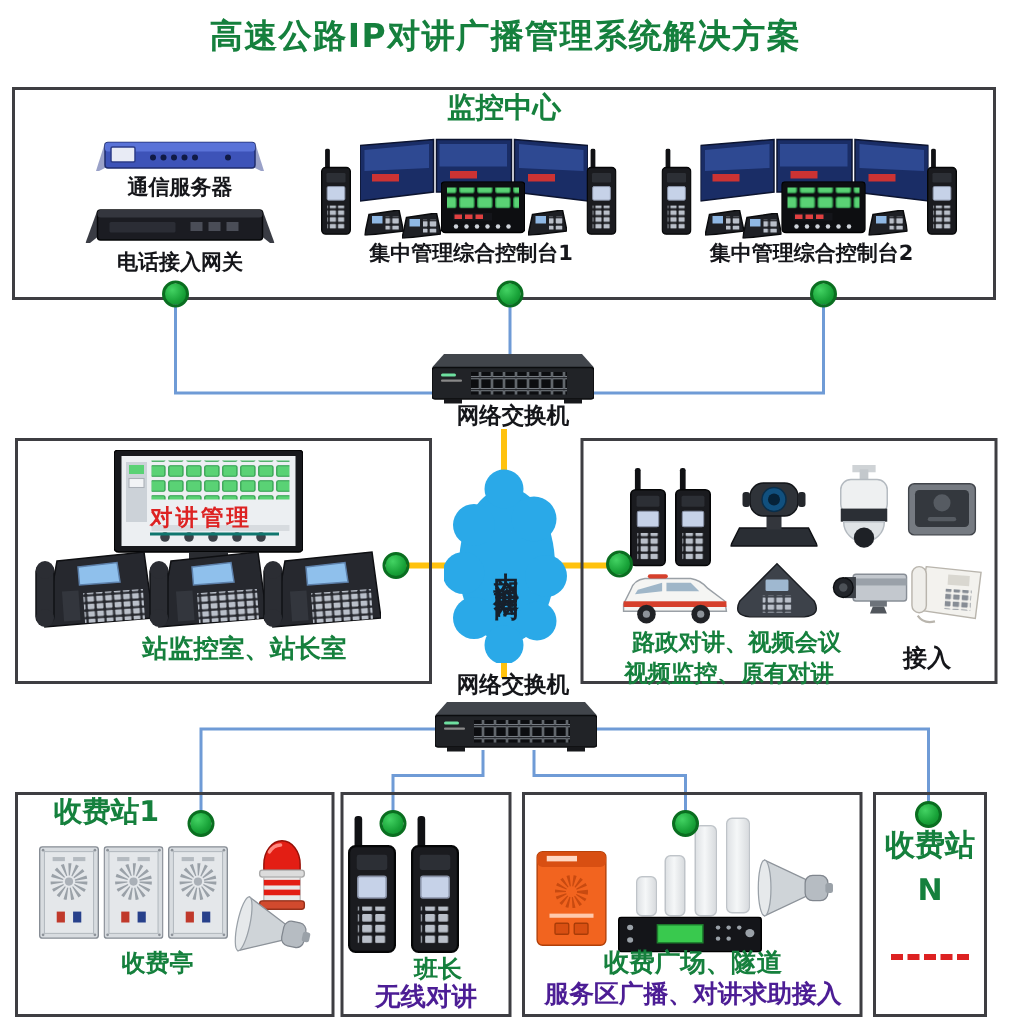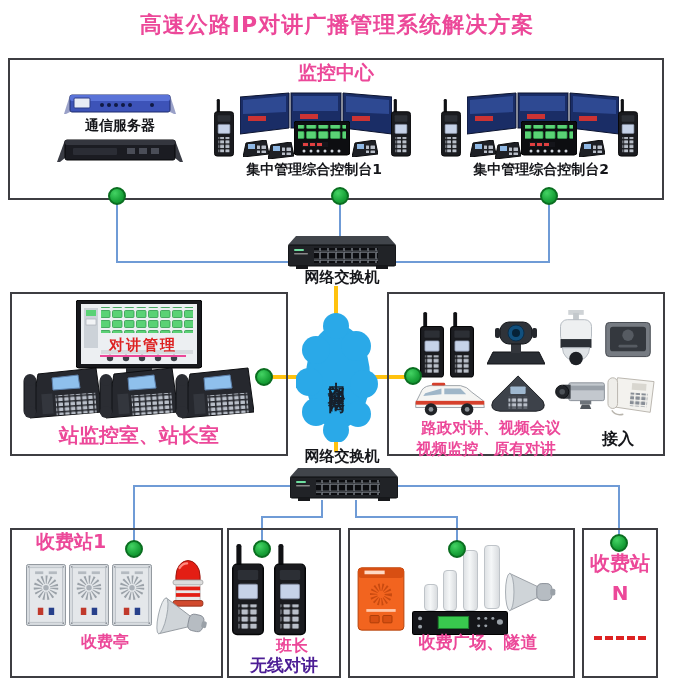--- a/index.html
+++ b/index.html
@@ -1,31 +1,31 @@
 <!DOCTYPE html>
 <html><head>
 <meta charset="utf-8">
 <style>
   html,body{margin:0;padding:0;background:#fff;}
   .page{position:relative;width:674px;height:689px;background:#fff;overflow:hidden;
         font-family:"DejaVu Sans",sans-serif;}
   .frame{position:absolute;border:2px solid #3e3e42;background:transparent;z-index:2;box-sizing:border-box;}
   .lbl{position:absolute;font-weight:bold;text-align:center;line-height:1.15;z-index:5;white-space:nowrap;}
-  .r{color:#ec4899;}
+  .r{color:#15803d;}
   .b{color:#4c1d95;}
   .k{color:#15161a;}
   .wires{position:absolute;left:0;top:0;z-index:1;}
   .dev{position:absolute;z-index:4;}
   .dot{position:absolute;width:18px;height:18px;border-radius:50%;z-index:6;box-sizing:border-box;
        background:radial-gradient(circle at 35% 30%, #43d363, #18a238 60%, #0c8128);
        border:2px solid #0a6e20;}
   .cloudtxt{position:absolute;z-index:5;writing-mode:vertical-rl;text-orientation:upright;
        font-weight:bold;font-size:17px;color:#16202c;letter-spacing:4px;text-align:center;}
   .screen-cap{position:absolute;z-index:5;color:#dd2222;font-weight:bold;font-size:15px;
-       letter-spacing:2px;border-bottom:2px solid #ec4899;text-align:center;}
+       letter-spacing:2px;border-bottom:2px solid #0f766e;}
   .col{position:absolute;z-index:4;background:linear-gradient(90deg,#dfe2e5,#f5f7f8 45%,#d9dcdf);
        border:1px solid #bfc4c9;border-radius:4px;box-sizing:border-box;}
   .dash{position:absolute;z-index:5;border-top:4px dashed #dd2222;}
 </style>
 </head>
 <body>
 
 <div class="page">
 
   <svg width="0" height="0" style="position:absolute" aria-hidden="true">
@@ -88,20 +88,21 @@
       <polygon points="126,26 118,4 118,22 123,26" fill="#3a3c44"></polygon>
     <rect x="8" y="4" width="110" height="20" rx="2" fill="#1b1c22" stroke="#060709"></rect>
     <rect x="8" y="4" width="110" height="5" rx="2" fill="#34363e"></rect>
     <rect x="16" y="12" width="44" height="7" rx="1" fill="#2b2d35"></rect>
     <g fill="#4a4d57">
         <rect x="70" y="12" width="8" height="6"></rect>
         <rect x="82" y="12" width="8" height="6"></rect>
         <rect x="94" y="12" width="8" height="6"></rect>
       </g>
   </svg>
+  <div class="lbl k" style="left:50px;top:167px;width:140px;font-size:14px;">电话接入网关</div>
 
   <svg class="dev" style="left:214px;top:99px;" width="20" height="58" viewBox="0 0 22 64" preserveAspectRatio="none">
     <rect x="3" y="0" width="3.5" height="16" rx="1.5" fill="#101114"></rect>
     <rect x="0.5" y="14" width="21" height="49" rx="3" fill="#1a1b1f" stroke="#050607"></rect>
     <rect x="4" y="18" width="14" height="7" rx="1" fill="#2c2f35"></rect>
     <rect x="4.5" y="28" width="13" height="10" rx="1" fill="#c6d2e8" stroke="#8a93a8" stroke-width="0.7"></rect>
     <rect x="4.5" y="42" width="13" height="17" fill="url(#keys)"></rect>
   </svg>
   <svg class="dev" style="left:240px;top:92px;" width="152" height="46" viewBox="0 0 152 46">
     <polygon points="0,5 49,1 49,36 0,42" fill="#1a2d66" stroke="#0c1430"></polygon>
@@ -274,21 +275,21 @@
   </svg>
   <svg class="dev" style="left:174px;top:366px;" width="80" height="56" viewBox="0 0 80 56">
     <polygon points="16,8 74,2 80,46 8,52" fill="#26282e" stroke="#0e0f12"></polygon>
     <polygon points="30,12 56,9 58,22 31,24" fill="#8fc0ec" stroke="#5d80aa"></polygon>
     <rect x="34" y="28" width="40" height="20" fill="url(#keys)" transform="rotate(-4 54 38)"></rect>
     <rect x="20" y="28" width="11" height="20" fill="#33363d" transform="rotate(-4 25 38)"></rect>
     <rect x="2" y="10" width="12" height="40" rx="5" fill="#2b2d33" stroke="#101216"></rect>
     <circle cx="8" cy="14" r="6" fill="#2b2d33"></circle>
       <circle cx="8" cy="46" r="6" fill="#2b2d33"></circle>
   </svg>
-  <div class="lbl r" style="left:8px;top:424px;width:262px;font-size:20px;">站监控室、站长室</div>
+  <div class="lbl r" style="left:32px;top:424px;width:262px;font-size:17px;">站监控室、站长室</div>
 
   <svg class="dev" style="left:296px;top:312px;z-index:3;" width="84" height="130" viewBox="0 0 84 130">
     <g fill="#2aa9e8">
       <ellipse cx="42" cy="65" rx="32" ry="52"></ellipse>
       <circle cx="40" cy="14" r="13"></circle>
         <circle cx="20" cy="38" r="14"></circle>
         <circle cx="60" cy="34" r="15"></circle>
       <circle cx="13" cy="70" r="14"></circle>
         <circle cx="68" cy="72" r="14"></circle>
       <circle cx="20" cy="100" r="14"></circle>
@@ -497,21 +498,22 @@
         <circle cx="8" cy="8" r="2"></circle>
         <circle cx="8" cy="17" r="2"></circle>
         <circle cx="66" cy="8" r="1.5"></circle>
         <circle cx="73" cy="8" r="1.5"></circle>
         <circle cx="80" cy="8" r="1.5"></circle>
         <circle cx="66" cy="16" r="1.5"></circle>
         <circle cx="73" cy="16" r="1.5"></circle>
         <circle cx="87" cy="12" r="3"></circle>
       </g>
   </svg>
-  <div class="lbl r" style="left:350px;top:633px;width:224px;font-size:17px;padding-left:16px;">收费广场、隧道</div>
+  <div class="lbl r" style="left:350px;top:633px;width:224px;font-size:17px;">收费广场、隧道</div>
+  <div class="lbl b" style="left:350px;top:654px;width:224px;font-size:16.5px;">服务区广播、对讲求助接入</div>
 
   <div class="frame" style="left:582px;top:528px;width:76px;height:150px;"></div>
   <div class="lbl r" style="left:582px;top:552px;width:76px;font-size:20px;">收费站</div>
   <div class="lbl r" style="left:582px;top:582px;width:76px;font-size:20px;">N</div>
   <div class="dash" style="left:594px;top:636px;width:52px;"></div>
 
   <i class="dot" style="left:108px;top:187px;"></i>
   <i class="dot" style="left:331px;top:187px;"></i>
   <i class="dot" style="left:540px;top:187px;"></i>
   <i class="dot" style="left:255px;top:368px;"></i>

